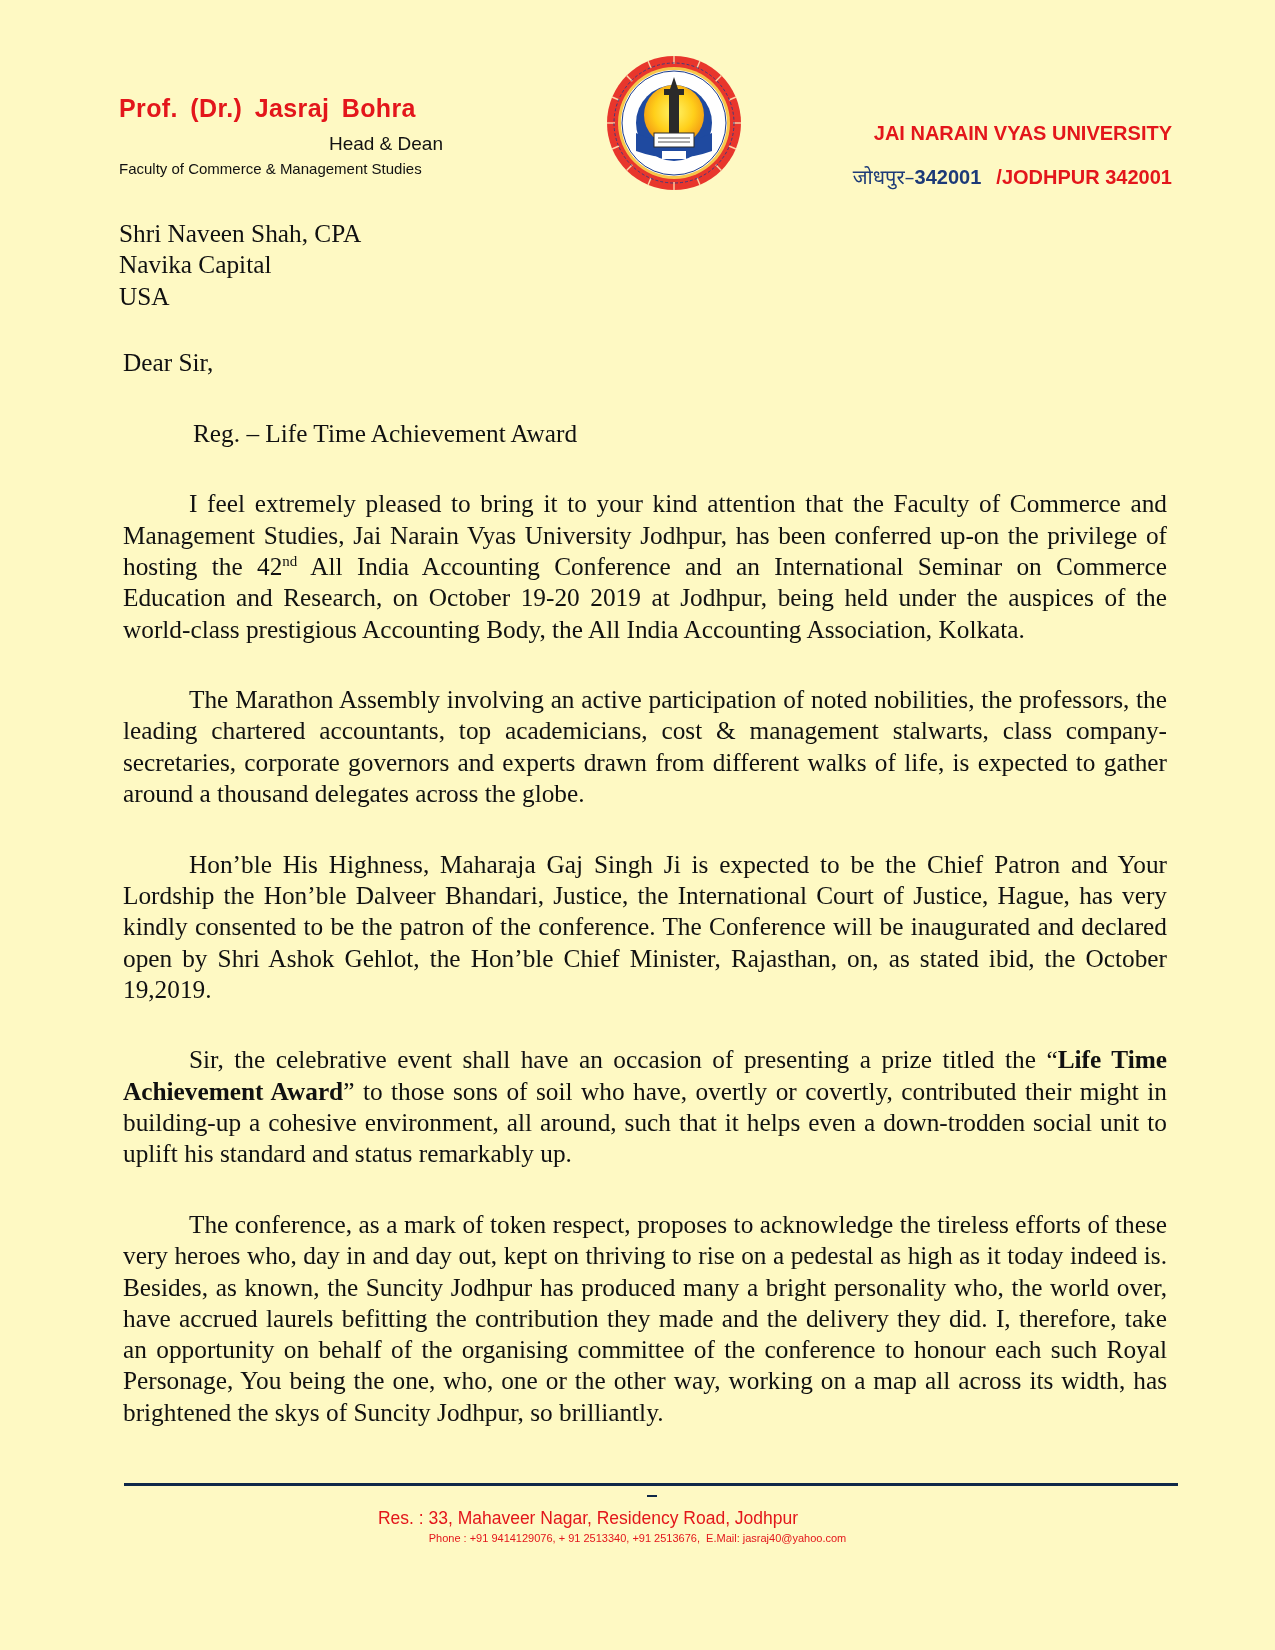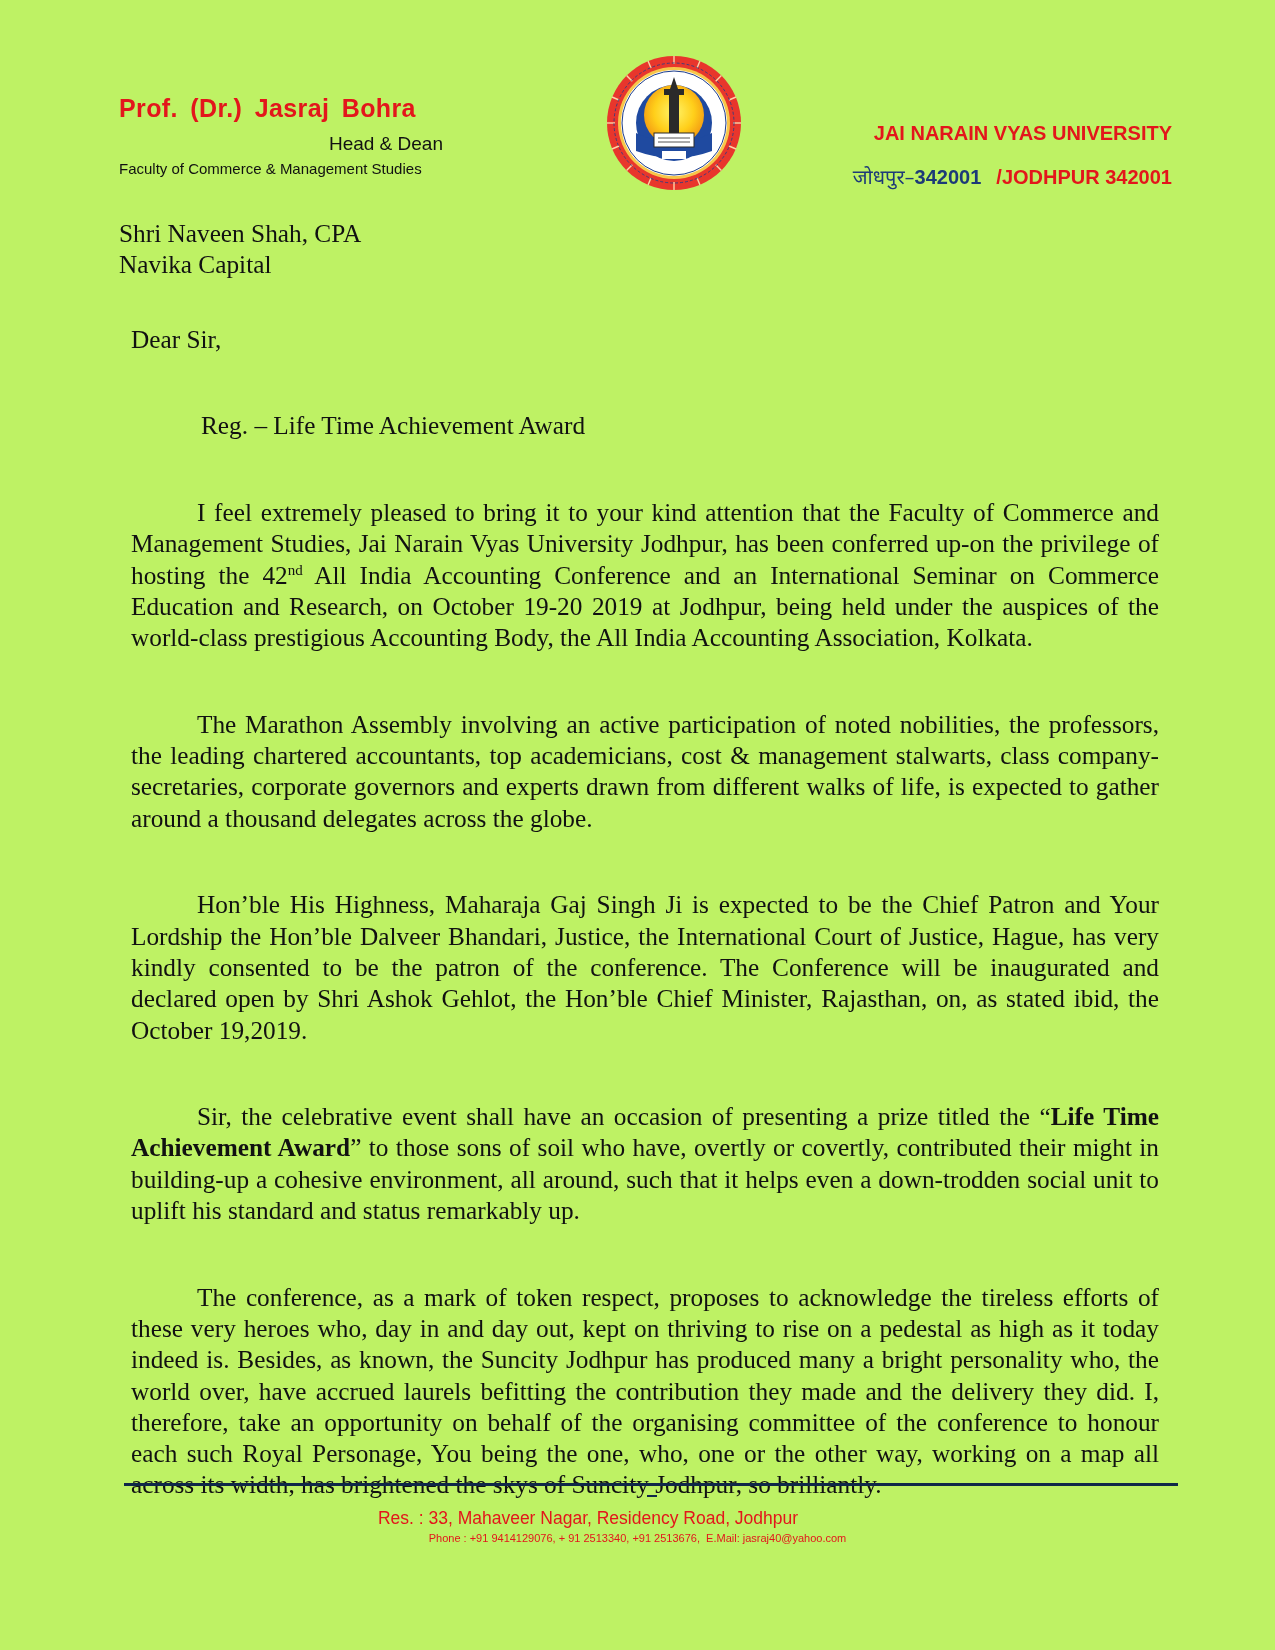--- a/index.html
+++ b/index.html
@@ -1,32 +1,32 @@
 <!DOCTYPE html>
 <html><head>
 <meta charset="utf-8">
 <style>
   html, body { margin: 0; padding: 0; background: #ffffff; }
   body { width: 1275px; height: 1650px; position: relative; overflow: hidden; }
-  .page { position: absolute; left: 0; top: 0; width: 1275px; height: 1650px; background: #bef264; }
+  .page { position: absolute; left: 0; top: 0; width: 1275px; height: 1650px; background: #fef9c3; }
 
   .hdr-name { position: absolute; left: 119px; top: 94px; font-family: "Liberation Sans", sans-serif; font-weight: bold; font-size: 25px; color: #e3161b; letter-spacing: 0.4px; word-spacing: 5px; white-space: nowrap; }
   .hdr-role { position: absolute; left: 119px; width: 324px; text-align: right; top: 133px; font-family: "Liberation Sans", sans-serif; font-size: 19px; color: #111; white-space: nowrap; }
   .hdr-faculty { position: absolute; left: 119px; top: 160px; font-family: "Liberation Sans", sans-serif; font-size: 15px; color: #111; white-space: nowrap; }
 
   .logo { position: absolute; left: 606px; top: 55px; width: 136px; height: 136px; }
 
   .hdr-hindi { position: absolute; right: 103px; top: 98px; font-family: "DejaVu Sans", sans-serif; font-size: 26px; color: #1c3a78; white-space: nowrap; text-align: right; }
   .hdr-uni { position: absolute; right: 103px; top: 122px; font-family: "Liberation Sans", sans-serif; font-weight: bold; font-size: 20px; color: #e3161b; white-space: nowrap; }
   .hdr-city { position: absolute; right: 103px; top: 163px; font-family: "DejaVu Sans", sans-serif; font-size: 20px; color: #1c3a78; white-space: nowrap; }
   .hdr-city .en { font-family: "Liberation Sans", sans-serif; font-weight: bold; color: #e3161b; margin-left: 15px; }
   .hdr-city .num { font-family: "Liberation Sans", sans-serif; font-weight: bold; color: #1c3a78; }
 
   .body { position: absolute; left: 119px; width: 1052px; top: 218px; font-family: "Liberation Serif", serif; font-size: 25.3px; line-height: 31.3px; color: #111; }
-  .body p { margin: 12px; }
+  .body p { margin: 4px; }
   .addr-line { display: block; }
   .gap { height: 31.3px; }
   .indent { padding-left: 70px; }
   .justify-last { text-align: justify; text-align-last: left; }
   sup { font-size: 15px; line-height: 0; vertical-align: 9px; }
   b { font-weight: bold; }
 
   .rule { position: absolute; left: 124px; width: 1054px; top: 1483px; height: 3px; background: #0f2848; }
   .rule-dash { position: absolute; left: 647px; top: 1495px; width: 10px; height: 2px; background: #0f2848; }
   .foot1 { position: absolute; left: 2px; width: 1172px; text-align: center; top: 1508px; font-family: "Liberation Sans", sans-serif; font-size: 17.5px; color: #e3161b; white-space: nowrap; }
@@ -86,20 +86,21 @@
     </svg>
   </div>
 
   <div class="hdr-uni">JAI NARAIN VYAS UNIVERSITY</div>
   <div class="hdr-city"><span>जोधपुर–</span><span class="num">342001</span><span class="en">/JODHPUR 342001</span></div>
 
   <div class="body">
     <div>
       <span class="addr-line">Shri Naveen Shah, CPA</span>
       <span class="addr-line">Navika Capital</span>
+      <span class="addr-line">USA</span>
     </div>
     <div class="gap"></div>
     <p>Dear Sir,</p>
     <div class="gap"></div>
     <p class="indent">Reg. – Life Time Achievement Award</p>
     <div class="gap"></div>
     <p class="indent justify-last" style="text-indent:0;padding-left:0;"><span style="display:inline-block;width:66px;"></span><span>I feel extremely pleased to bring it to your kind attention that the Faculty of Commerce and Management Studies, Jai Narain Vyas University Jodhpur, has been conferred up-on the privilege of hosting the 42</span><sup>nd</sup><span> All India Accounting Conference and an International Seminar on Commerce Education and Research, on October 19-20 2019 at Jodhpur, being held under the auspices of the world-class prestigious Accounting Body, the All India Accounting Association, Kolkata.</span></p>
     <div class="gap"></div>
     <p class="justify-last"><span style="display:inline-block;width:66px;"></span><span>The Marathon Assembly involving an active participation of noted nobilities, the professors, the leading chartered accountants, top academicians, cost &amp; management stalwarts, class company-secretaries, corporate governors and experts drawn from different walks of life, is expected to gather around a thousand delegates across the globe.</span></p>
     <div class="gap"></div>

